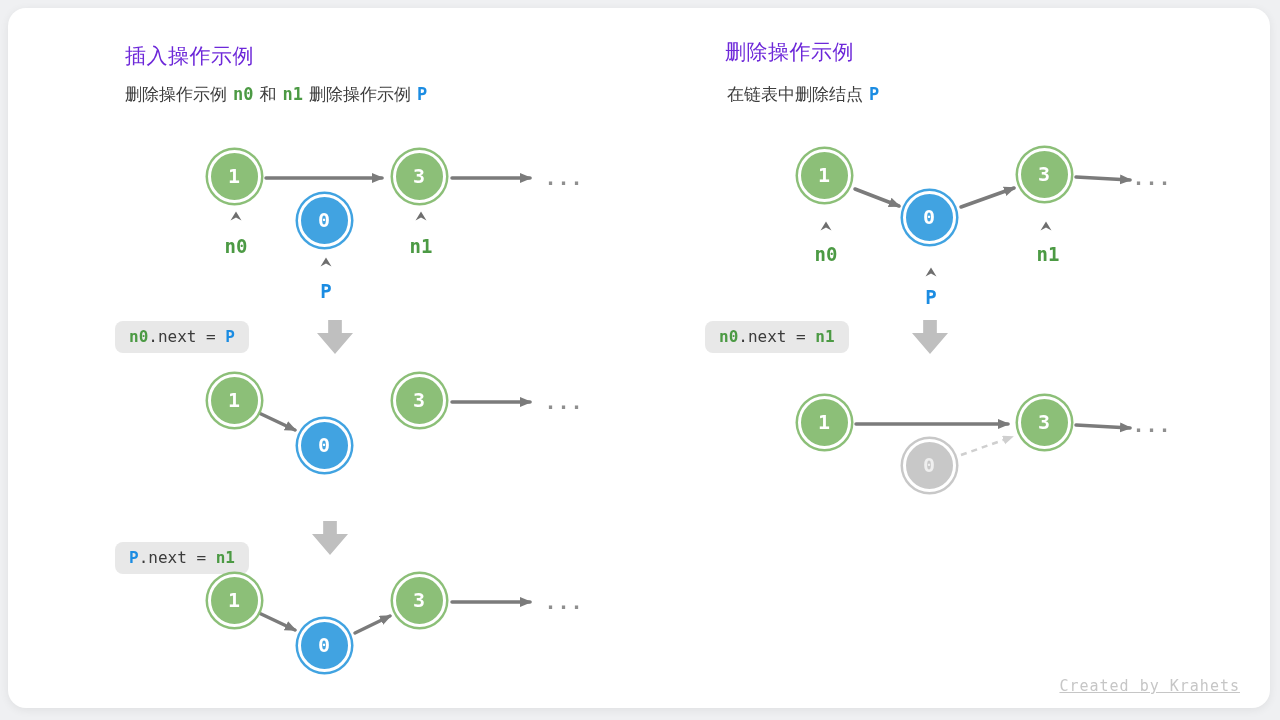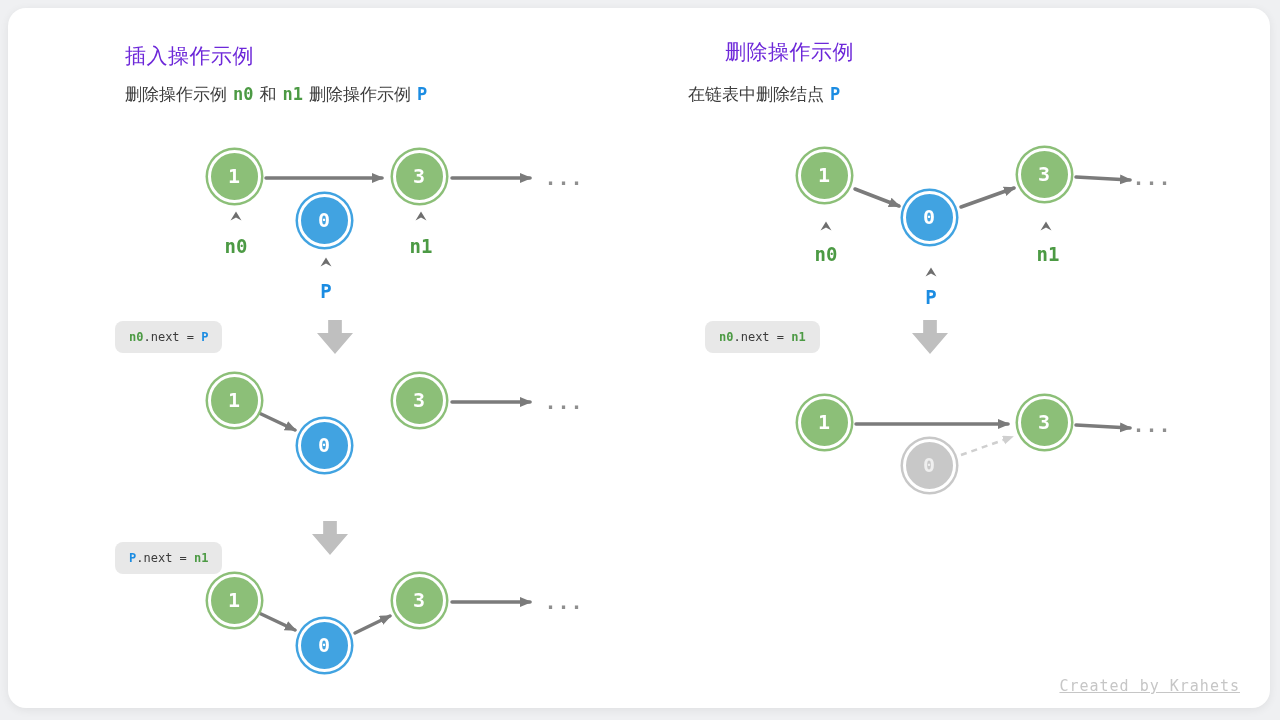--- a/index.html
+++ b/index.html
@@ -17,21 +17,21 @@
     font-family:"DejaVu Sans Mono","Liberation Mono",monospace;font-weight:bold;
     font-size:20px;color:#ffffff;box-sizing:content-box;}
   .node-green{background:#8CBF78;box-shadow:0 0 0 2.5px #8CBF78;}
   .node-blue{background:#41A3E1;box-shadow:0 0 0 2.5px #41A3E1;}
   .node-gray{background:#C8C8C8;box-shadow:0 0 0 2.5px #C8C8C8;color:#efefef;}
   .nlabel{width:64px;text-align:center;font-family:"DejaVu Sans Mono","Liberation Mono",monospace;
     font-weight:bold;font-size:19px;}
   .dots{width:48px;text-align:center;font-family:"DejaVu Sans Mono","Liberation Mono",monospace;
     font-weight:bold;font-size:20px;color:#8f8f8f;letter-spacing:1px;}
   .codebox{height:32px;line-height:32px;background:#E8E8E8;border-radius:8px;padding:0 14px;
-    font-family:"DejaVu Sans Mono","Liberation Mono",monospace;font-size:12px;color:#3b3b3b;
+    font-family:"DejaVu Sans Mono","Liberation Mono",monospace;font-size:16px;color:#3b3b3b;
     white-space:nowrap;}
   .codebox b.g{color:#4C9A44;} .codebox b.b{color:#1B8CE2;}
   .blockarrow{width:36px;height:34px;background:#BFBFBF;
     clip-path:polygon(31% 0,69% 0,69% 38%,100% 38%,50% 100%,0 38%,31% 38%);}
   .credit{font-family:"DejaVu Sans Mono","Liberation Mono",monospace;font-size:15px;
     color:#c6c6c6;letter-spacing:1px;}
   svg.overlay{position:absolute;left:0;top:0;pointer-events:none;}
 </style>
 </head>
 <body>
@@ -111,21 +111,21 @@
   </div>
 <div class="abs node node-blue" style="left:297.5px;top:618.5px;">
     <span>0</span>
   </div>
 <div class="abs node node-green" style="left:392.5px;top:573.5px;">
     <span>3</span>
   </div>
 <div class="abs dots" style="left:540px;top:590px;">...</div>
 
 <div class="abs title" style="left:725px;top:38px;">删除操作示例</div>
-<div class="abs subtitle" style="left:688px;top:83px;"><span>在链表中删除结点</span><span class="tok tok-blue">P</span></div>
+<div class="abs subtitle" style="left:727px;top:83px;"><span>在链表中删除结点</span><span class="tok tok-blue">P</span></div>
 
 <div class="abs node node-green" style="left:797.5px;top:148.5px;">
     <span>1</span>
   </div>
 <div class="abs node node-blue" style="left:902.5px;top:190.5px;">
     <span>0</span>
   </div>
 <div class="abs node node-green" style="left:1017.5px;top:147.5px;">
     <span>3</span>
   </div>

